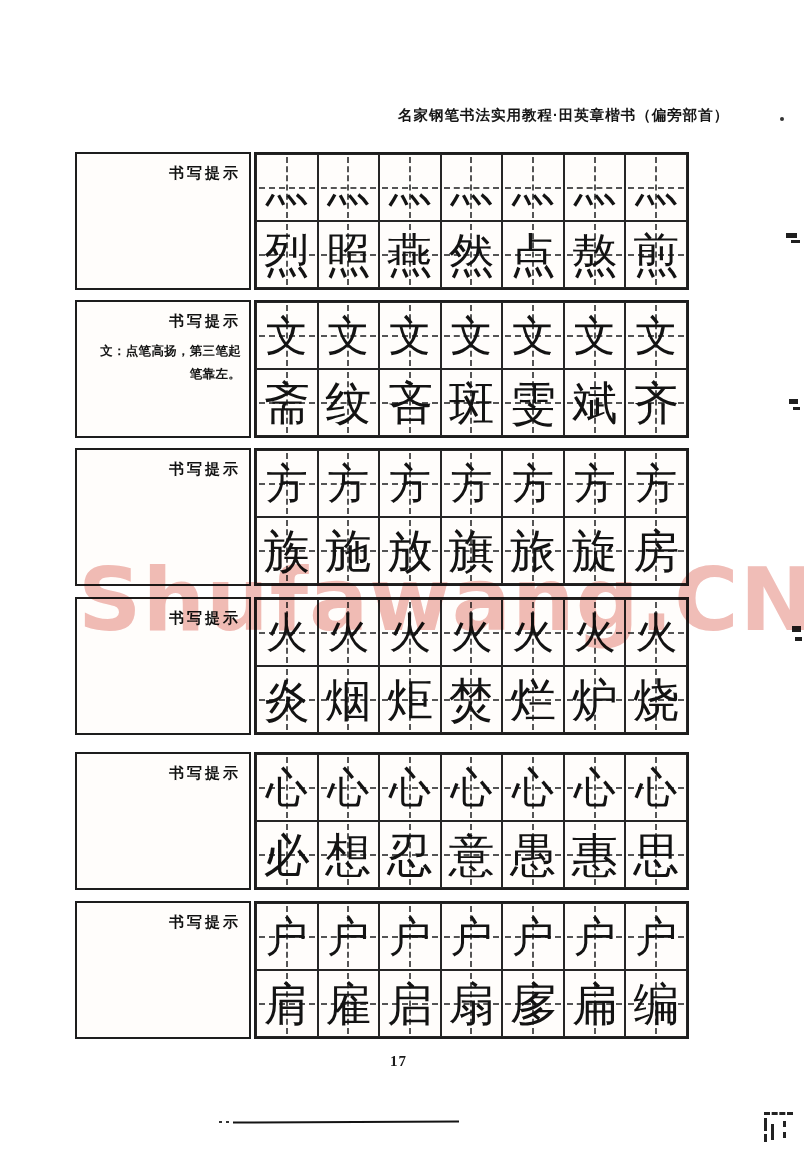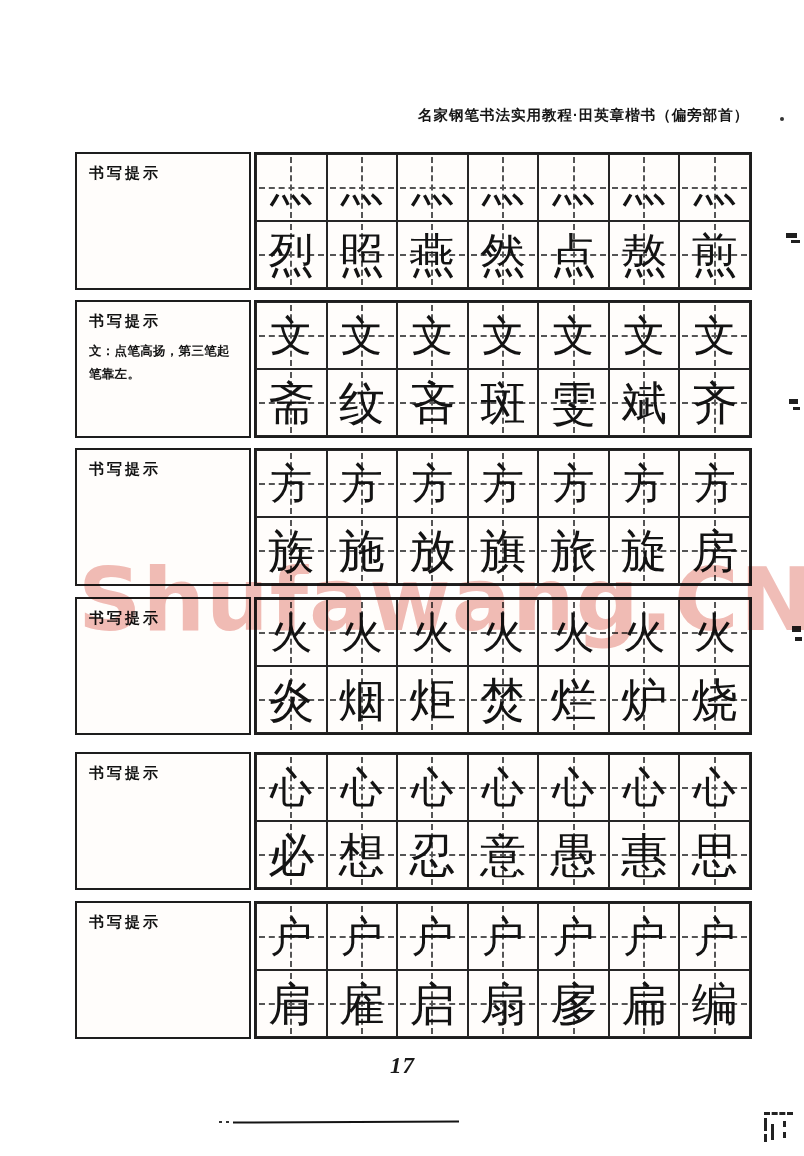--- a/index.html
+++ b/index.html
@@ -2,25 +2,25 @@
 <html><head>
 <meta charset="utf-8">
 <style>
   html,body{margin:0;padding:0;background:#e8e8e8;}
   #page{position:relative;width:804px;height:1156px;background:#ffffff;overflow:hidden;
         font-family:"Liberation Sans",sans-serif;}
 
   
   .header-title{position:absolute;left:398px;top:105px;width:360px;
     font-weight:700;font-size:14.5px;line-height:1.4;letter-spacing:1px;color:#161616;
-    white-space:nowrap;margin-left:20px;}
+    white-space:nowrap;}
   .header-dot{position:absolute;left:780px;top:117px;width:4px;height:4px;background:#333;border-radius:50%;}
 
   
-  .section{position:absolute;left:75px;width:677px;height:138px;display:flex;}
+  .section{position:absolute;left:75px;width:614px;height:138px;display:flex;text-align:right;}
   .tip-panel{width:176px;flex:0 0 176px;border:2px solid #1d1d1d;background:#fffdfb;
     box-sizing:border-box;padding:10px 8px 0 12px;margin-right:3px;}
   .tip-title{font-weight:700;font-size:15px;letter-spacing:3px;color:#111;margin-bottom:9px;}
   .tip-body{font-weight:600;font-size:12.5px;line-height:1.85;letter-spacing:.3px;color:#141414;}
   .tip-radical{font-weight:700;}
 
   .char-grid{flex:1;display:grid;grid-template-columns:repeat(7,1fr);grid-template-rows:1fr 1fr;
     border:2px solid #1d1d1d;box-sizing:border-box;background:#fffdfb;}
   .cell{position:relative;border:1px solid #262626;display:flex;align-items:center;justify-content:center;
     overflow:hidden;background:#fffdfb;}
@@ -32,21 +32,21 @@
   .cell.model .glyph{font-size:42px;}
   .cell.example .glyph{font-size:46px;}
 
   
   .watermark{position:absolute;left:78px;top:548px;z-index:30;pointer-events:none;white-space:nowrap;
     font-family:"DejaVu Sans",sans-serif;font-weight:700;font-size:88px;letter-spacing:1px;
     color:#e4867c;opacity:.55;mix-blend-mode:multiply;}
 
   
   .page-number{position:absolute;left:390px;top:1053px;font-family:"Liberation Serif",serif;
-    font-style:italic;font-weight:700;font-size:23px;letter-spacing:1px;color:#1a1a1a;text-align:center;}
+    font-weight:700;font-size:15px;letter-spacing:1px;color:#1a1a1a;text-align:center;}
   .footer-rule{position:absolute;left:233px;top:1121px;width:226px;height:2px;background:#141414;
     transform:rotate(-.25deg);}
   .footer-rule-dots{position:absolute;left:219px;top:1121px;width:3px;height:2px;background:#333;
     box-shadow:7px 0 0 #333;}
 
   .corner-mark{position:absolute;left:762px;top:1110px;width:34px;height:38px;}
   .corner-mark .cm-top{position:absolute;left:2px;top:2px;width:29px;border-top:3px dashed #222;}
   .corner-mark .cm-b1{position:absolute;left:2px;top:8px;width:3px;height:13px;background:#222;}
   .corner-mark .cm-b1b{position:absolute;left:2px;top:24px;width:3px;height:8px;background:#222;}
   .corner-mark .cm-b2{position:absolute;left:9px;top:14px;width:3px;height:16px;background:#222;}

